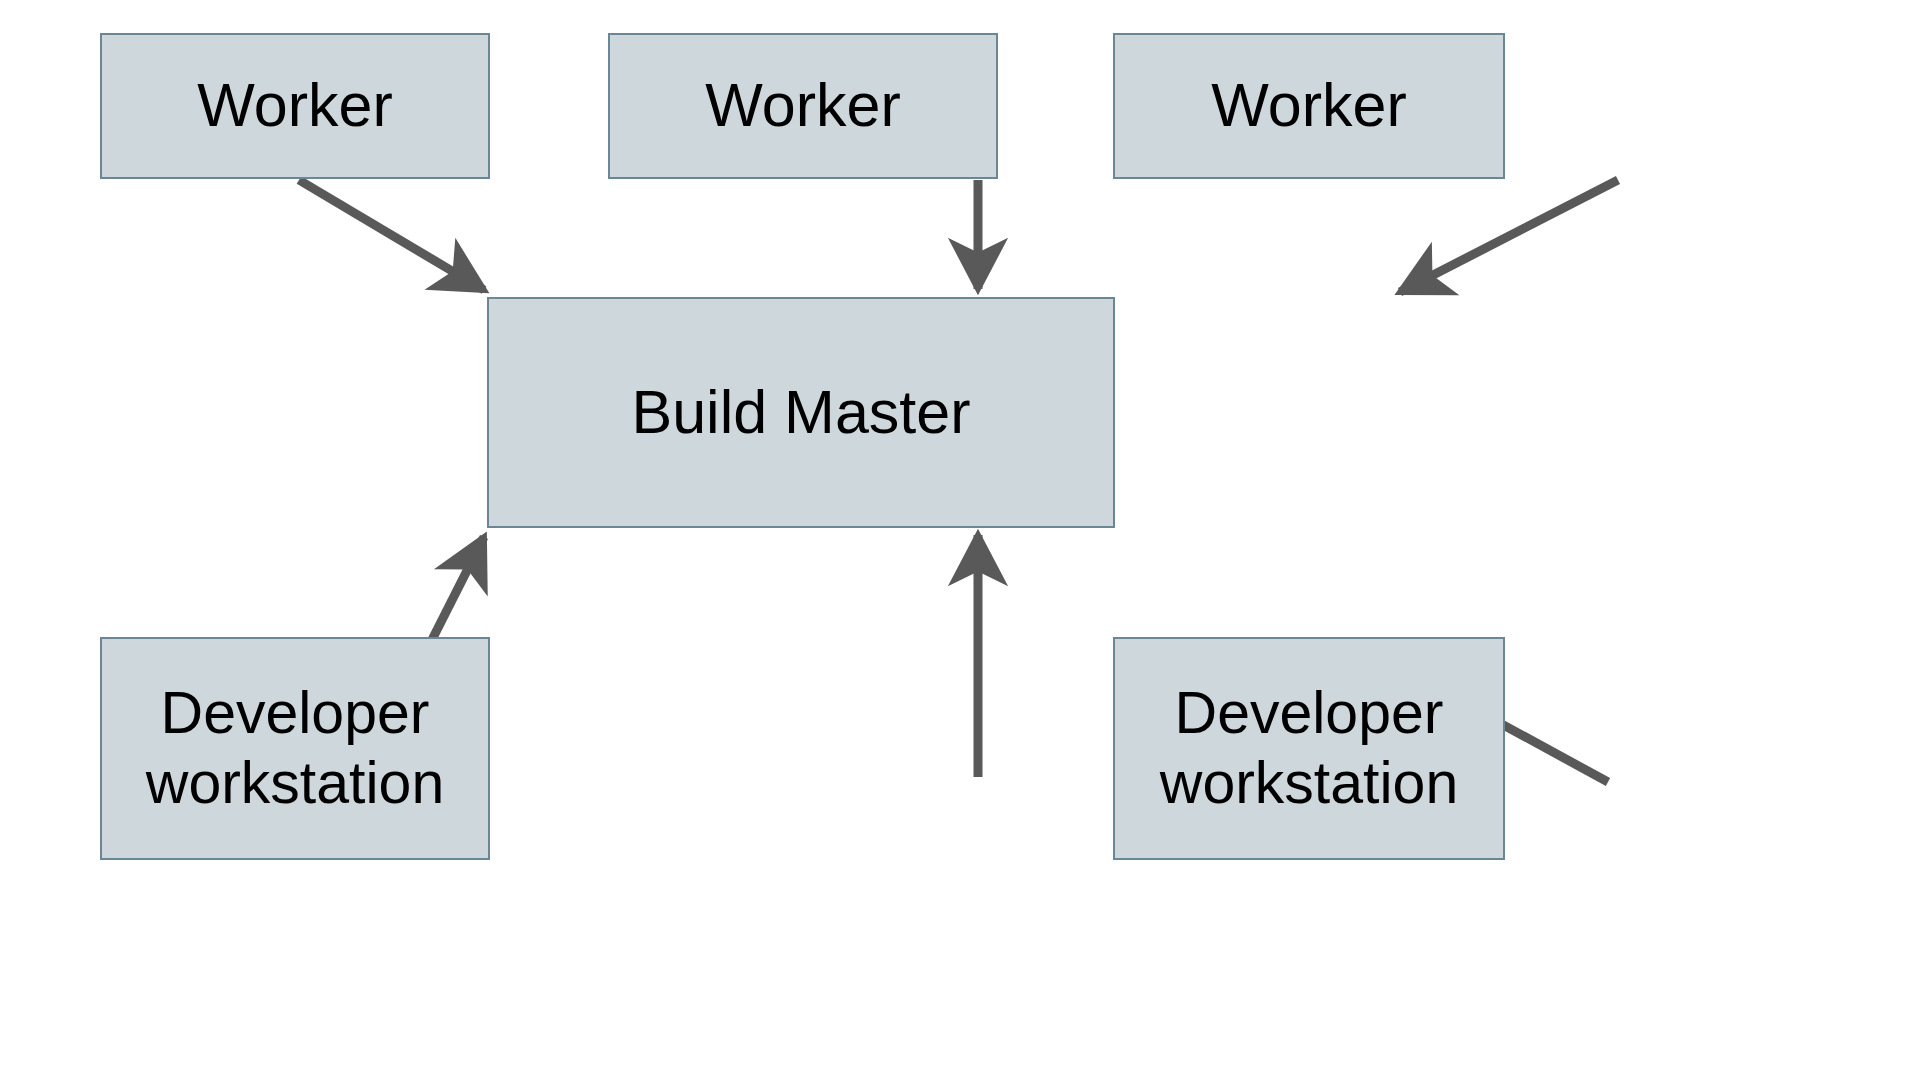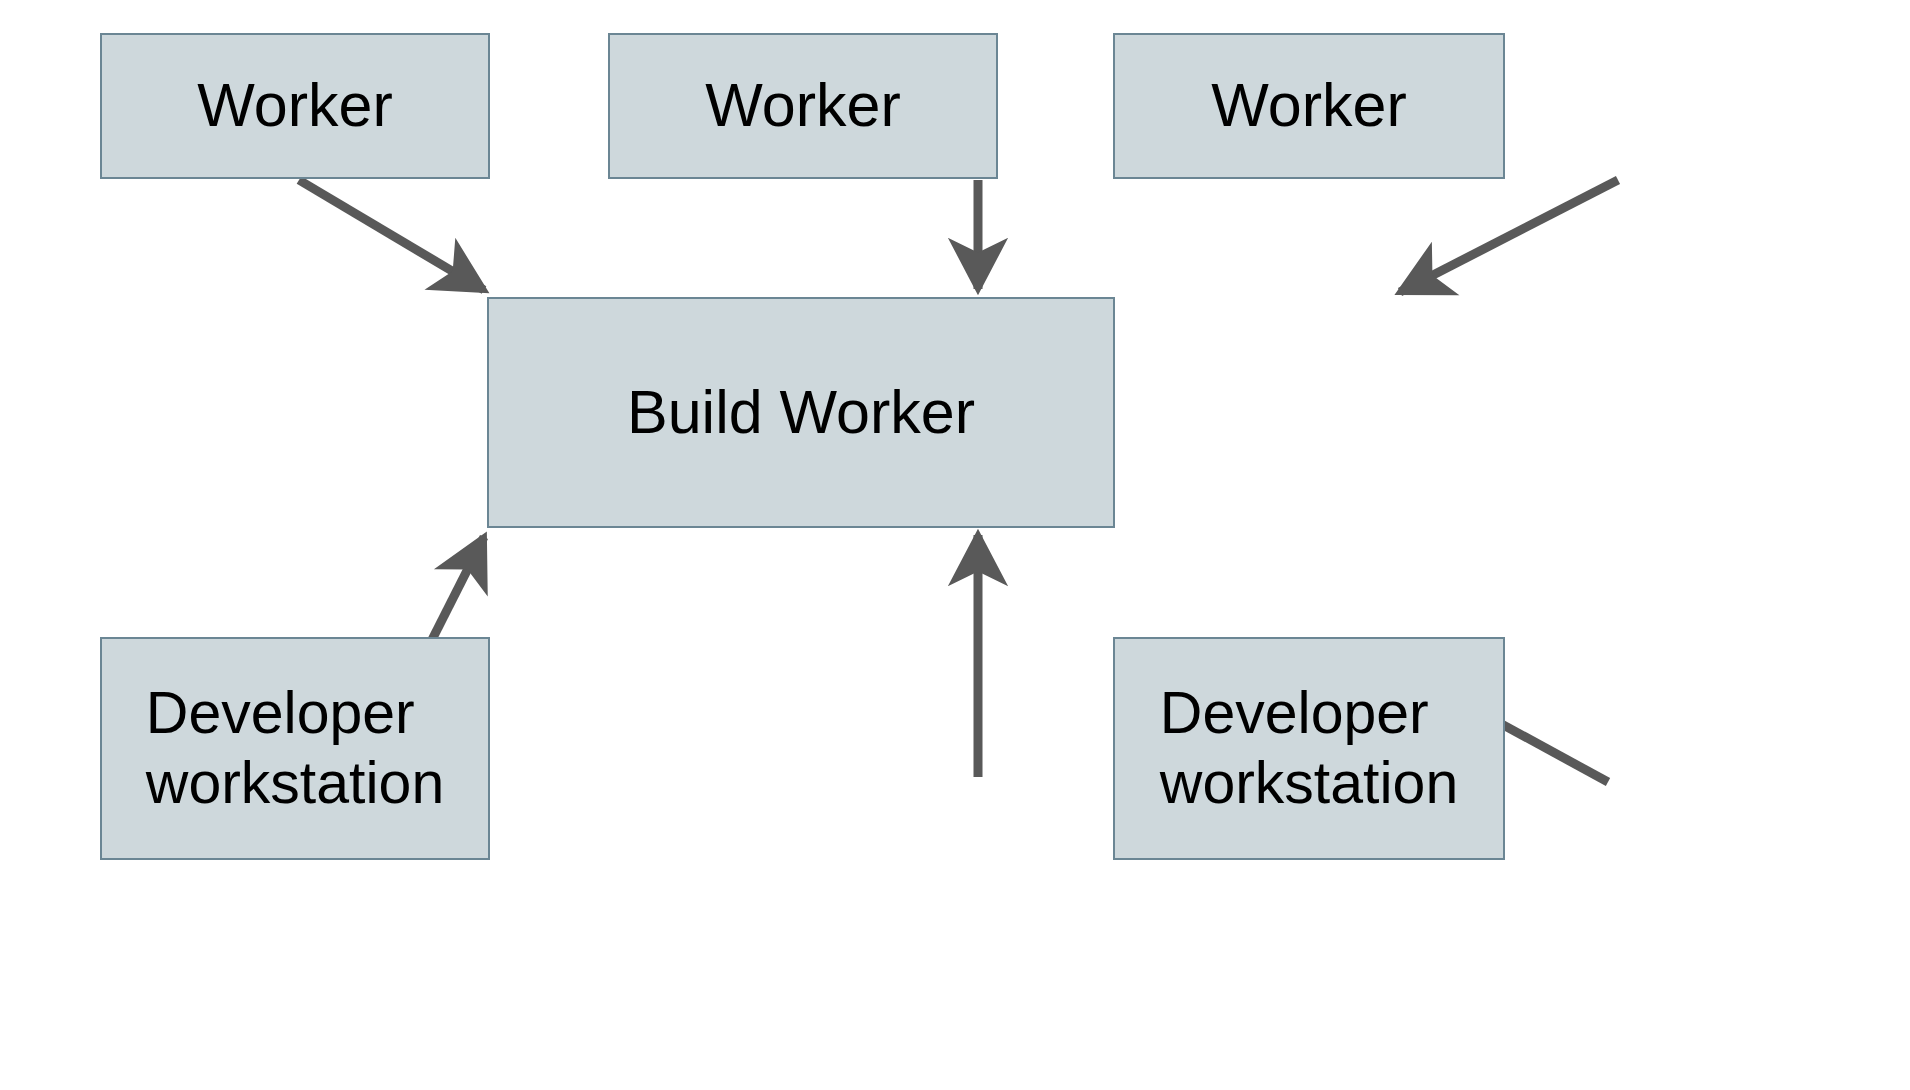--- a/index.html
+++ b/index.html
@@ -27,21 +27,21 @@
     pointer-events: none;
   }
   .node {
     position: absolute;
     box-sizing: border-box;
     background: #ced8dc;
     border: 2px solid #6b8694;
     display: flex;
     align-items: center;
     justify-content: center;
-    text-align: left;
+    text-align: center;
     color: #000000;
     font-family: "Liberation Sans", sans-serif;
     font-weight: 400;
     line-height: 1.18;
     white-space: pre-line;
     z-index: 2;
   }
   .node-label {
     display: block;
     white-space: pre-line;
@@ -98,21 +98,21 @@
 
   <div class="node n-worker2">
     <span class="node-label">Worker</span>
   </div>
 
   <div class="node n-worker3">
     <span class="node-label">Worker</span>
   </div>
 
   <div class="node n-master">
-    <span class="node-label">Build Worker</span>
+    <span class="node-label">Build Master</span>
   </div>
 
   <div class="node n-dev1">
     <span class="node-label">Developer
 workstation</span>
   </div>
 
 
   <div class="node n-dev2">
     <span class="node-label">Developer

